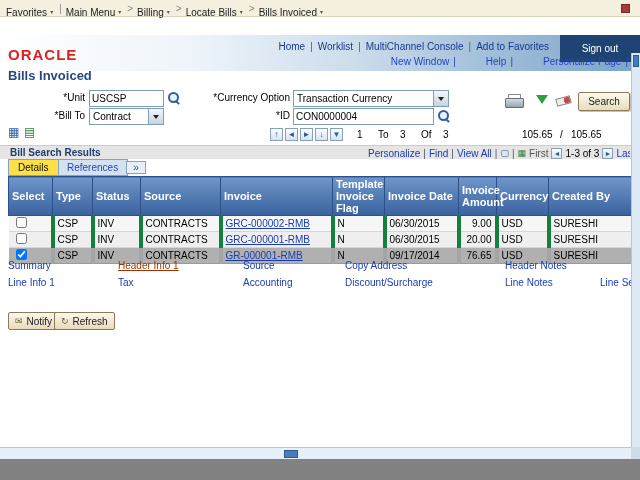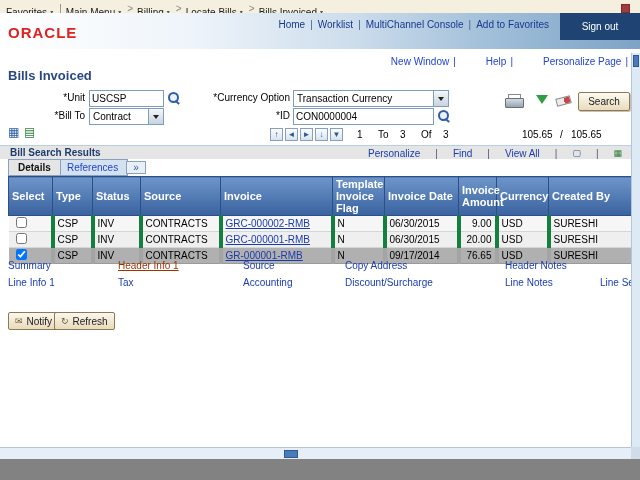--- a/index.html
+++ b/index.html
@@ -7,21 +7,21 @@
   .screen { position:relative; width:640px; height:480px; overflow:hidden; background:#fff; }
 
   
   .crumbbar { position:absolute; left:0; top:0; width:640px; height:17px; background:#f4efdf; border-bottom:1px solid #ddd4bc; display:flex; align-items:center; padding-left:6px; color:#222; }
   .crumb { display:flex; align-items:flex-start; cursor:pointer;margin-top:8px; }
   .crumb .caret { font-size:6px; color:#555; margin:1px 2px 0 3px; }
   .crumb-sep { margin:0 4px; color:#888; }
   .red-sq { position:absolute; right:10px; top:4px; width:9px; height:9px; background:#a03c3c; border:1px solid #7c2a2a; cursor:pointer; }
 
   
-  .orahdr { position:absolute; left:0; top:13px; width:640px; height:36px; background:linear-gradient(90deg,#ffffff 0%,#eef4fa 30%,#cdddec 55%,#9ebdd8 78%,#7da3c6 100%); }
+  .orahdr { position:absolute; left:0; top:35px; width:640px; height:36px; background:linear-gradient(90deg,#ffffff 0%,#eef4fa 30%,#cdddec 55%,#9ebdd8 78%,#7da3c6 100%); }
   .logo { position:absolute; left:8px; top:11px; color:#e01f1f; font-size:15px; font-weight:bold; letter-spacing:1px; }
   .hdr-links { position:absolute; right:86px; top:6px; display:flex; align-items:center; color:#17388f; white-space:nowrap; }
   .hdr-links .hlink { padding:0 5px; cursor:pointer; }
   .hdr-links .hsep { color:#46628e; }
   .signout { position:absolute; right:0; top:0; width:80px; height:27px; background:#1f4474; color:#fff; display:flex; align-items:center; justify-content:center; cursor:pointer; }
 
   
   .util { position:absolute; top:56px; right:12px; color:#2244cc; display:flex; gap:4px; white-space:nowrap; }
   .util .ulink { cursor:pointer;padding-left:26px; }
 
@@ -45,31 +45,31 @@
   .searchbtn { position:absolute; left:578px; top:92px; width:52px; height:19px; background:linear-gradient(180deg,#fdfaf1,#e9dbbb); border:1px solid #8a7a58; border-radius:2px; color:#222; text-align:center; line-height:17px; cursor:pointer; box-shadow:1px 1px 0 rgba(120,100,60,.4); }
 
   
   .tbicon { position:absolute; top:126px; font-size:12px; line-height:13px; cursor:pointer; }
   .navbox { position:absolute; top:128px; width:13px; height:13px; border:1px solid #8aa0b8; background:linear-gradient(180deg,#fbfdff,#d8e3ee); color:#2c5a94; font-size:8px; line-height:11px; text-align:center; cursor:pointer; }
   .ptext { position:absolute; top:129px; color:#000; }
 
   
   .resbar { position:absolute; left:0; top:145px; width:632px; height:14px; background:#e5e5e5; border-top:1px solid #b9cfe4; }
   .res-title { position:absolute; left:10px; top:1px; font-weight:bold; color:#1e3c6e; }
-  .res-right { position:absolute; left:368px; top:1px; width:262px; height:12px; display:flex; align-items:center; gap:15px; white-space:nowrap; overflow:hidden; }
+  .res-right { position:absolute; left:368px; top:1px; width:262px; height:12px; display:flex; align-items:center; gap:3px; white-space:nowrap; overflow:hidden; }
   .rlink { color:#1a3cae; cursor:pointer; }
   .rsep { color:#557; }
   .ricon { font-size:9px; cursor:pointer; }
   .pgbox { width:11px; height:11px; border:1px solid #8aa0b8; background:linear-gradient(180deg,#fbfdff,#d8e3ee); color:#2c5a94; font-size:7px; line-height:10px; text-align:center; cursor:pointer; flex:0 0 auto; }
   .first-label { color:#555; }
   .last-label { color:#1a3cae; cursor:pointer; }
 
   
   .tab { position:absolute; top:159px; height:17px; line-height:15px; padding:0 9px; border:1px solid #8aa0c0; cursor:pointer; }
-  .tab-details { left:8px; background:#e5e5e5; color:#111; font-weight:bold; z-index:2; }
+  .tab-details { left:8px; background:#fde047; color:#111; font-weight:normal; z-index:2; }
   .tab-refs { left:57px; background:#d4e2f0; color:#2244cc; }
   .tab-more { position:absolute; left:126px; top:161px; width:20px; height:13px; border:1px solid #8aa0c0; background:#e8eff7; color:#2c5a94; text-align:center; line-height:11px; cursor:pointer; }
 
   
   .grid { position:absolute; left:8px; top:176px; width:624px; border-collapse:collapse; table-layout:fixed; font-size:10px; }
   .grid th { background:linear-gradient(180deg,#6e96ca,#39629f); color:#fff; font-size:11px; text-align:left; vertical-align:middle; padding:1px 3px; border:1px solid #2c4f8a; height:27px; font-weight:bold; }
   .grid td { background:#f6f6f6; padding:1px 3px; height:15px; border-bottom:1px solid #d6d6d6; border-right:4px solid #15803d; white-space:nowrap; overflow:hidden; }
   .grid tr.row-1 td { background:#efefef; }
   .grid tr.selected td { background:#b0b0b0; border-bottom-color:#9a9a9a; border-right-color:#a4a4a4; }
   .grid .num, .grid th.num { text-align:right; }

